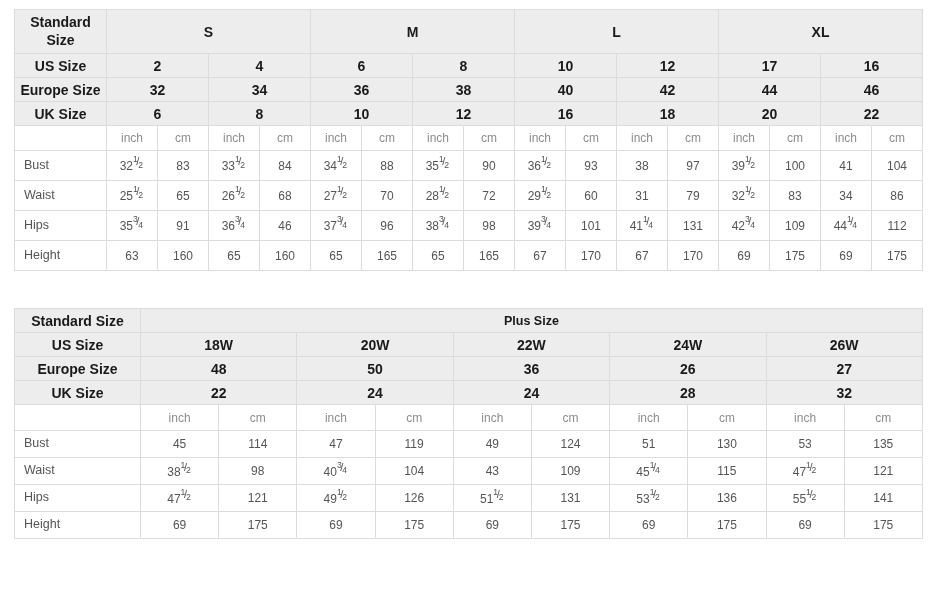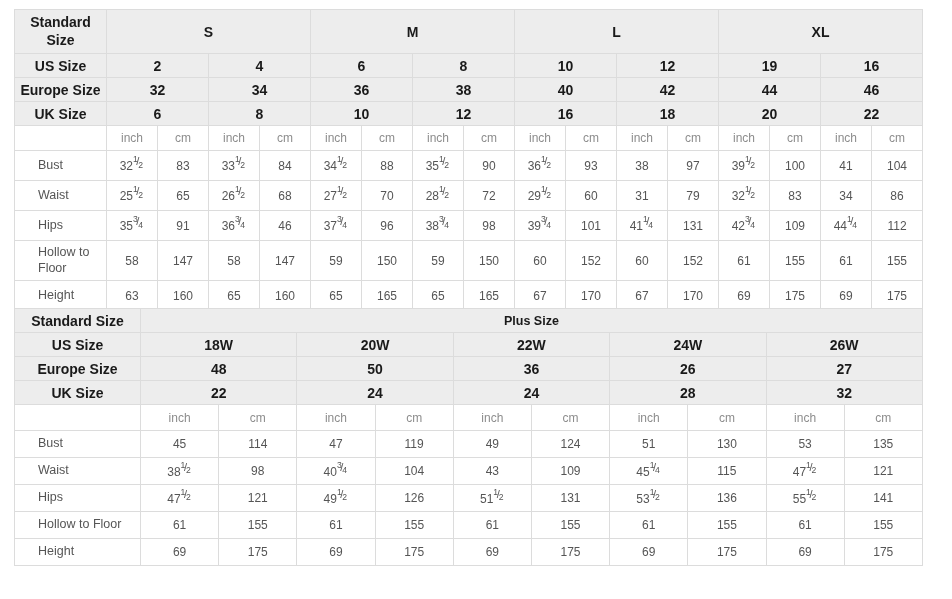--- a/index.html
+++ b/index.html
@@ -39,21 +39,21 @@
   }
   
   table.size-table td.hd {
     background: #ededed;
     color: #1a1a1a;
     font-weight: bold;
     font-size: 14px;
   }
   table.size-table td.rowlabel {
     text-align: left;
-    padding-left: 23px;
+    padding-left: 9px;
     color: #555555;
     font-weight: normal;
     font-size: 12.5px;
     white-space: normal;
     line-height: 1.25;
   }
   table.size-table td.unit {
     color: #8d8d8d;
     font-size: 12px;
     background: #ffffff;
@@ -133,21 +133,21 @@
             <td class="hd" colspan="4">XL</td>
           </tr>
           <tr style="height: 24px;">
             <td class="hd">US Size</td>
             <td class="hd" colspan="2">2</td>
             <td class="hd" colspan="2">4</td>
             <td class="hd" colspan="2">6</td>
             <td class="hd" colspan="2">8</td>
             <td class="hd" colspan="2">10</td>
             <td class="hd" colspan="2">12</td>
-            <td class="hd" colspan="2">19</td>
+            <td class="hd" colspan="2">17</td>
             <td class="hd" colspan="2">16</td>
           </tr>
           <tr style="height: 24px;">
             <td class="hd">Europe Size</td>
             <td class="hd" colspan="2">32</td>
             <td class="hd" colspan="2">34</td>
             <td class="hd" colspan="2">36</td>
             <td class="hd" colspan="2">38</td>
             <td class="hd" colspan="2">40</td>
             <td class="hd" colspan="2">42</td>
@@ -234,39 +234,20 @@
             <td>98</td>
             <td>39<span class="frac"><span class="num">3</span><span class="sl">/</span><span class="den">4</span></span></td>
             <td>101</td>
             <td>41<span class="frac"><span class="num">1</span><span class="sl">/</span><span class="den">4</span></span></td>
             <td>131</td>
             <td>42<span class="frac"><span class="num">3</span><span class="sl">/</span><span class="den">4</span></span></td>
             <td>109</td>
             <td>44<span class="frac"><span class="num">1</span><span class="sl">/</span><span class="den">4</span></span></td>
             <td>112</td>
           </tr>
-          <tr style="height: 40px;">
-            <td class="rowlabel">Hollow to<br>Floor</td>
-            <td>58</td>
-            <td>147</td>
-            <td>58</td>
-            <td>147</td>
-            <td>59</td>
-            <td>150</td>
-            <td>59</td>
-            <td>150</td>
-            <td>60</td>
-            <td>152</td>
-            <td>60</td>
-            <td>152</td>
-            <td>61</td>
-            <td>155</td>
-            <td>61</td>
-            <td>155</td>
-          </tr>
           <tr style="height: 30px;">
             <td class="rowlabel">Height</td>
             <td>63</td>
             <td>160</td>
             <td>65</td>
             <td>160</td>
             <td>65</td>
             <td>165</td>
             <td>65</td>
             <td>165</td>
@@ -373,33 +354,20 @@
             <td>49<span class="frac"><span class="num">1</span><span class="sl">/</span><span class="den">2</span></span></td>
             <td>126</td>
             <td>51<span class="frac"><span class="num">1</span><span class="sl">/</span><span class="den">2</span></span></td>
             <td>131</td>
             <td>53<span class="frac"><span class="num">1</span><span class="sl">/</span><span class="den">2</span></span></td>
             <td>136</td>
             <td>55<span class="frac"><span class="num">1</span><span class="sl">/</span><span class="den">2</span></span></td>
             <td>141</td>
           </tr>
           <tr style="height: 27px;">
-            <td class="rowlabel">Hollow to Floor</td>
-            <td>61</td>
-            <td>155</td>
-            <td>61</td>
-            <td>155</td>
-            <td>61</td>
-            <td>155</td>
-            <td>61</td>
-            <td>155</td>
-            <td>61</td>
-            <td>155</td>
-          </tr>
-          <tr style="height: 27px;">
             <td class="rowlabel">Height</td>
             <td>69</td>
             <td>175</td>
             <td>69</td>
             <td>175</td>
             <td>69</td>
             <td>175</td>
             <td>69</td>
             <td>175</td>
             <td>69</td>

